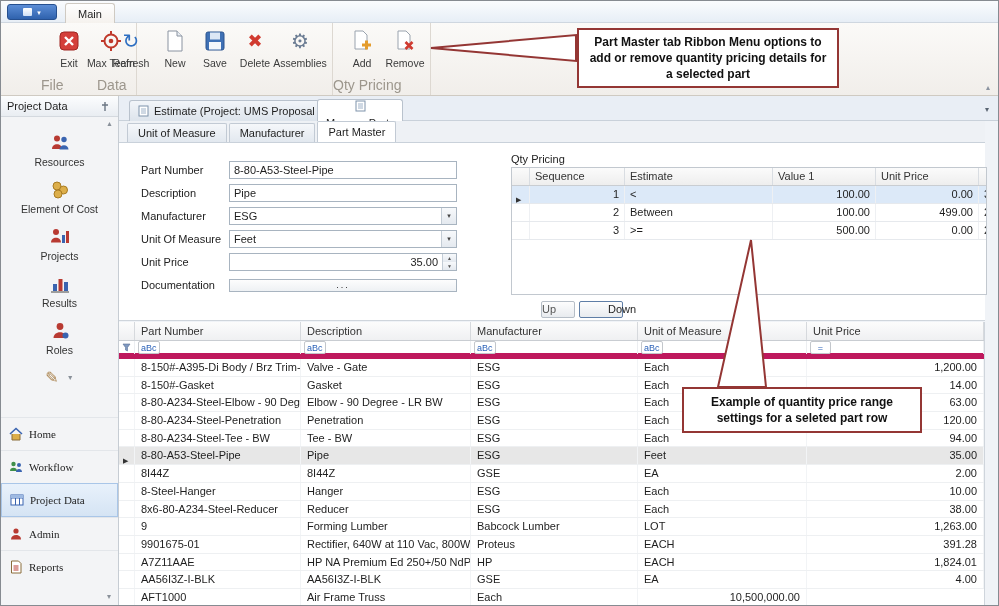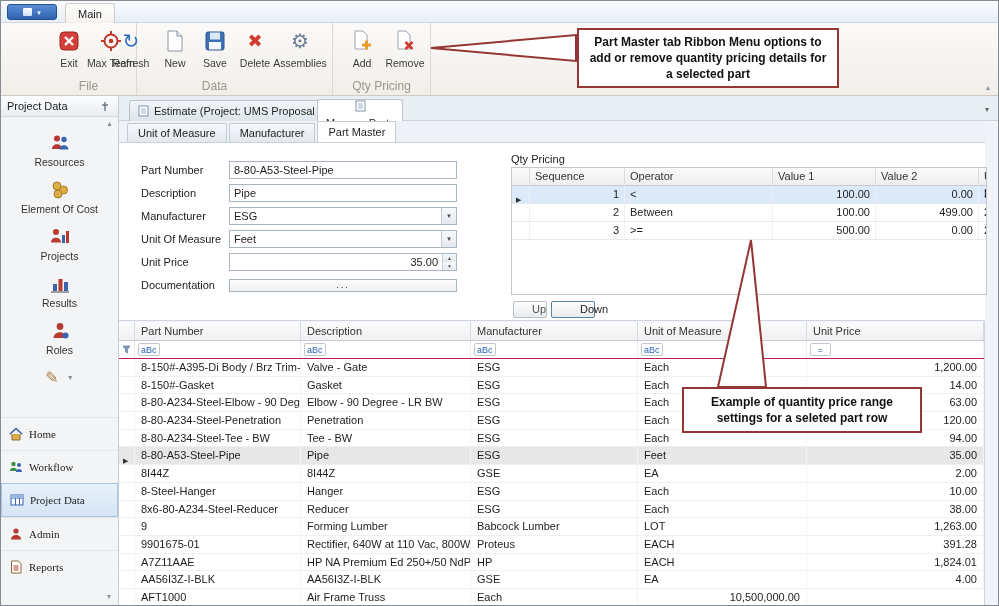--- a/index.html
+++ b/index.html
@@ -17,22 +17,22 @@
   .app-button .grid-glyph { width:9px; height:8px; background:linear-gradient(#ffffff,#cfe0f5); border-radius:1px; }
   .app-button .caret { font-size:7px; line-height:1; }
   .ribbon-tab { position:absolute; left:64px; top:2px; height:20px; padding:0 12px;
                 background:linear-gradient(#fefefe,#f5f2ee); border:1px solid #cfcac2; border-bottom:none;
                 border-radius:3px 3px 0 0; display:flex; align-items:center; }
 
   
   .ribbon { position:absolute; left:0; top:22px; right:0; height:73px;
             background:linear-gradient(#fbfaf8,#f1eeea); border-bottom:1px solid #cfcac2; }
   .rgroup { position:absolute; top:0; bottom:0; border-right:1px solid #ddd8d1; }
-  .rgroup .glabel { position:absolute; left:0; right:0; bottom:2px; text-align:center;
-                    color:#9c968c; font-size:12px; }
+  .rgroup .glabel { position:absolute; left:0; right:0; bottom:2px; 
+                    color:#9c968c; font-size:14px; }
   .rbtn { position:absolute; top:5px; width:44px; height:52px; display:flex; flex-direction:column;
           align-items:center; gap:3px; border-radius:2px; cursor:default; }
   .rbtn .ic { width:26px; height:26px; display:flex; align-items:center; justify-content:center; }
   .rbtn .lbl { font-size:10.5px; color:#3b3b3b; text-align:center; white-space:nowrap; }
   .glyph-blue { font-size:20px; color:#2e6fc2; line-height:1; }
   .glyph-red  { font-size:18px; color:#d13b30; line-height:1; }
   .glyph-gear { font-size:20px; color:#6b7c93; line-height:1; }
   .ribbon-collapse { position:absolute; right:8px; bottom:3px; color:#8b93a0; font-size:8px; }
 
   
@@ -107,32 +107,32 @@
   .qg-head { height:18px; background:linear-gradient(#fbfbfb,#eeeeee); border-bottom:1px solid #c9cdd2; }
   .qg-head .hc { border-right:1px solid #d9dde2; padding:0 5px; line-height:17px; color:#333; }
   .qg-row { height:18px; border-bottom:1px solid #e6e9ed; }
   .qg-row .c { border-right:1px solid #eef0f3; padding:0 5px; line-height:17px; white-space:nowrap; overflow:hidden; }
   .qg-row .num { text-align:right; }
   .qg-row.selected { background:#dce9f8; }
   .ind { position:relative; }
   .qg-row.selected .ind::after, .pg-row.selected .ind::after {
       content:"\25B6"; position:absolute; left:4px; top:5px; font-size:7px; color:#333; }
   .updown { position:absolute; top:158px; height:17px; border:1px solid #b6bec7; border-radius:2px;
-            background:linear-gradient(#fdfdfd,#e8ebef); font-size:11px; text-align:right;
-            line-height:15px; cursor:default; }
+            background:linear-gradient(#fdfdfd,#e8ebef); font-size:11px; text-align:left;
+            line-height:15px; cursor:default;margin-left:28px; }
   .btn-up { left:394px; width:34px; color:#555; }
   .btn-down { left:432px; width:44px; border-color:#5f7ea6;padding-left:28px; }
 
   
   .parts { position:absolute; top:226px; left:0; right:13px; bottom:0; background:#fff;
            border-right:1px solid #cfd5dc; overflow:hidden; }
   .pg-head, .pg-filter, .pg-row { display:grid; grid-template-columns:16px 166px 170px 167px 169px 1fr; }
   .pg-head { height:19px; background:linear-gradient(#fcfcfc,#eff0f2); border-bottom:1px solid #c9cdd2; }
   .pg-head .hc { border-right:1px solid #d6d9dd; padding:0 6px; line-height:18px; color:#333; white-space:nowrap; overflow:hidden; }
-  .pg-filter { height:18px; border-bottom:1px solid #be185d; background:#fff; }
+  .pg-filter { height:18px; border-bottom:6px solid #be185d; background:#fff; }
   .pg-filter .fc { border-right:1px solid #eceef1; display:flex; align-items:center; padding:0 3px; }
   .abc-box { min-width:21px; height:13px; border:1px solid #c3c7cc; border-radius:2px; background:#fff;
              color:#2a61b8; font-size:9px; display:flex; align-items:center; justify-content:center;
              padding:0 2px; cursor:default; }
   .pg-row { height:17.7px; border-bottom:1px solid #eef0f2; cursor:default; }
   .pg-row .c { border-right:1px solid #f2f4f6; padding:0 6px; line-height:17px;
                white-space:nowrap; overflow:hidden; }
   .pg-row .num { text-align:right; }
   .pg-row.selected { background:#e7e7e7; }
 
@@ -432,23 +432,22 @@
       </div>
 
       <div class="flabel" style="top:133px;">Documentation</div>
       <div class="docbtn">...</div>
 
       <div class="qty-title">Qty Pricing</div>
       <div class="qty-grid">
         <div class="qg-head">
           <div class="hc ind"></div>
           <div class="hc">Sequence</div>
-          <div class="hc">Operator</div>
+          <div class="hc">Estimate</div>
           <div class="hc">Value 1</div>
-          <div class="hc">Value 2</div>
           <div class="hc">Unit Price</div>
         </div>
         <div>
 
             <div class="qg-row selected">
               <div class="c ind"></div>
               <div class="c num">1</div>
               <div class="c">&lt;</div>
               <div class="c num">100.00</div>
               <div class="c num">0.00</div>

